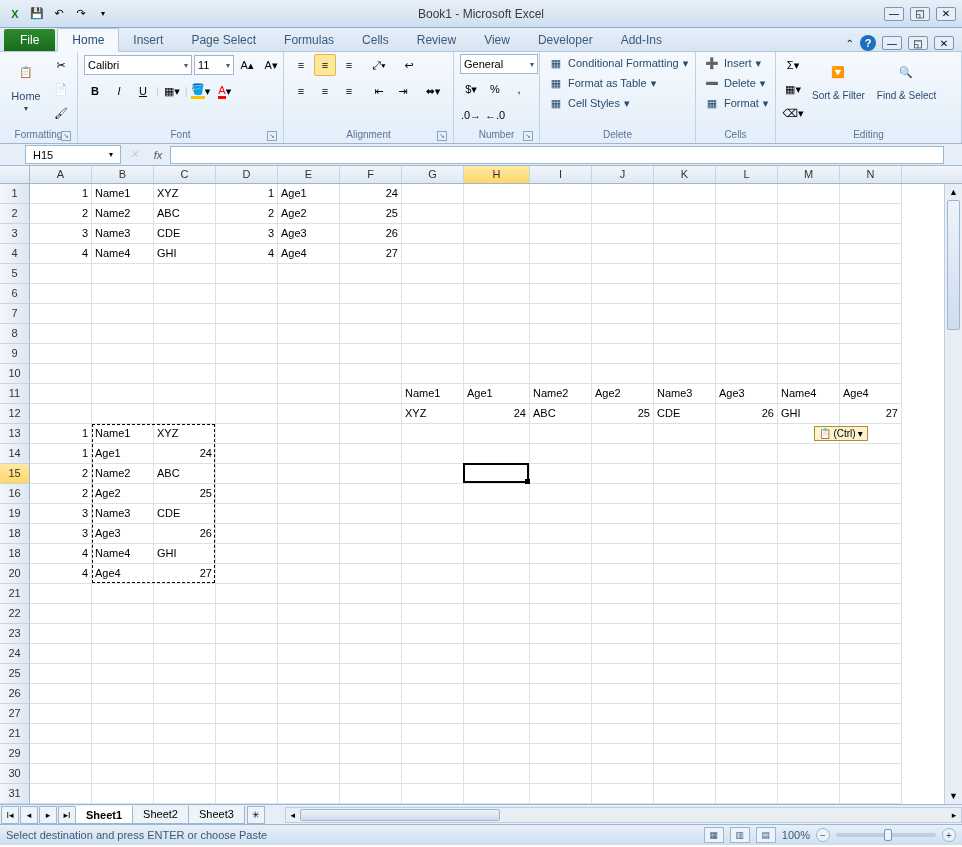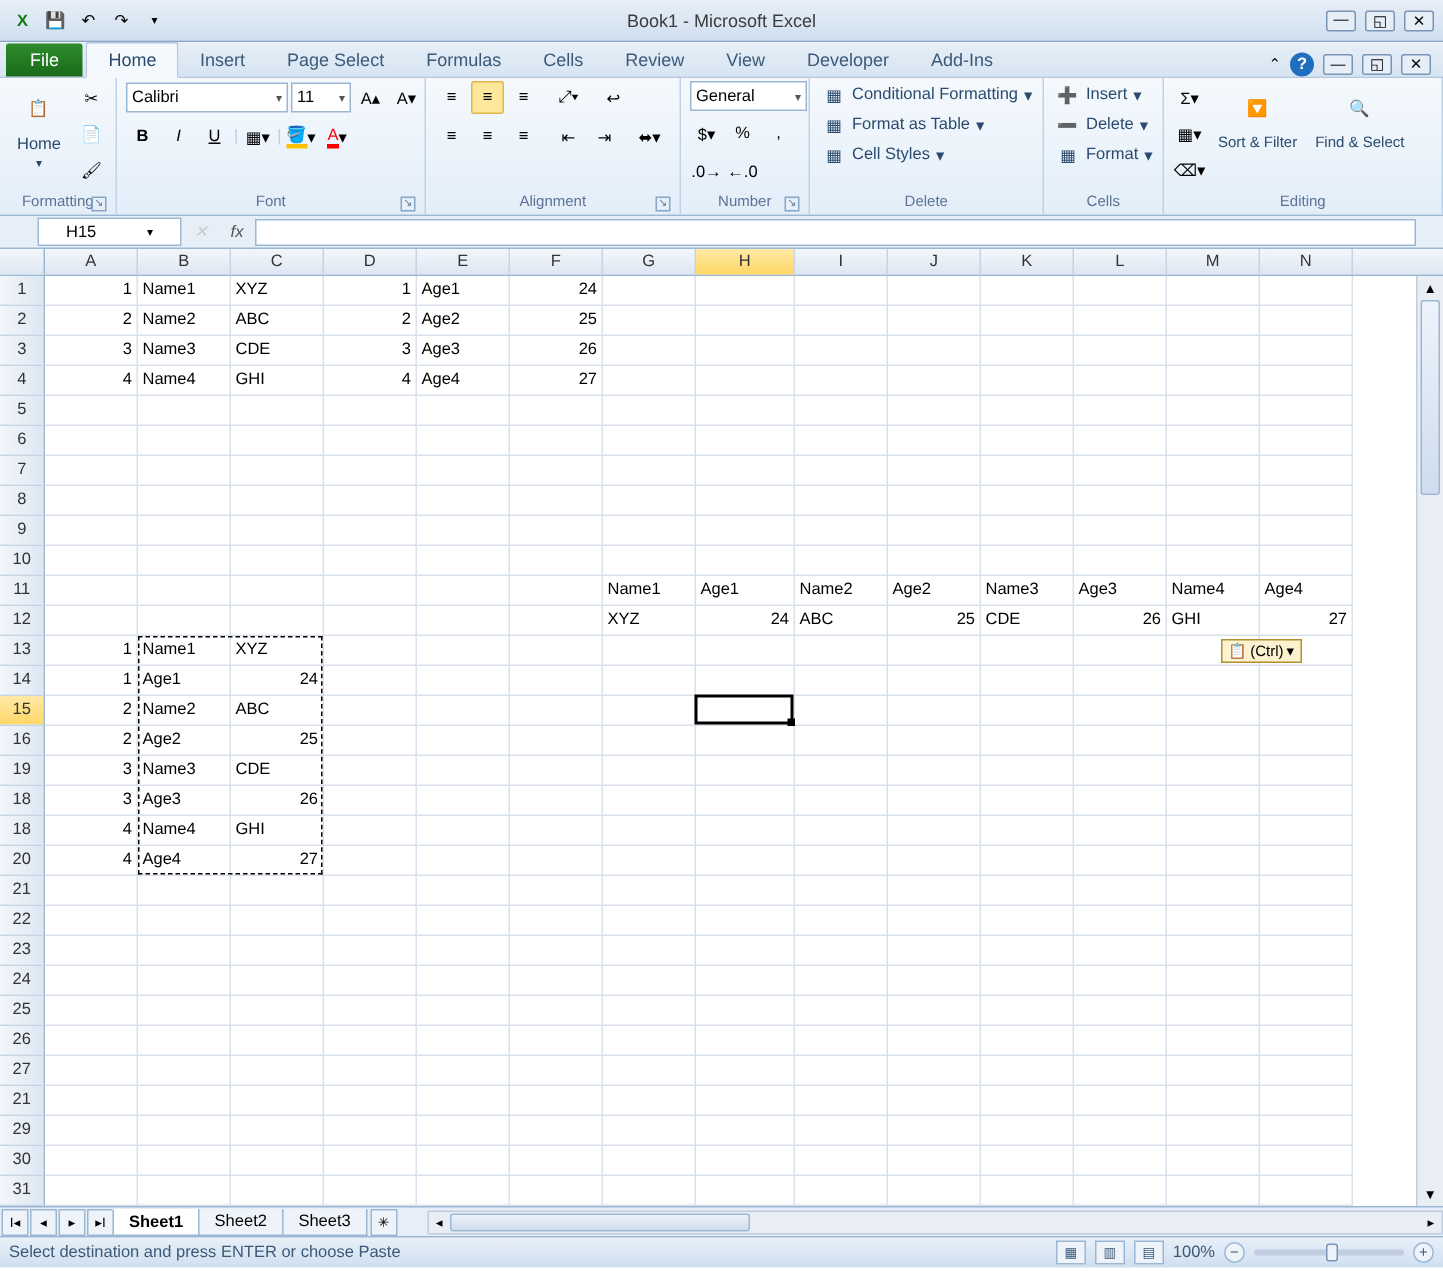--- a/index.html
+++ b/index.html
@@ -33,21 +33,21 @@
 .small-btn { width:22px; height:22px; display:flex; align-items:center; justify-content:center; cursor:pointer; border-radius:2px; font-size:11px; }
 .combo { height:20px; border:1px solid #9cb7d4; background:#fff; display:flex; align-items:center; padding:0 3px; font-size:11px; }
 .combo .arrow { margin-left:auto; font-size:8px; color:#555; }
 .stack { display:flex; flex-direction:column; gap:2px; }
 .ribbon-item { display:flex; align-items:center; gap:4px; font-size:11px; color:#2a4b6e; cursor:pointer; padding:1px 2px; white-space:nowrap; }
 .ribbon-item .ri-icon { width:16px; height:16px; display:inline-flex; align-items:center; justify-content:center; }
 
 
 .namebar { height: 22px; display:flex; border-bottom:1px solid #9cb7d4; background:#e6eef7; }
 .namebar-left { width:24px; }
-.name-box { width:96px; border:1px solid #9cb7d4; background:#fff; margin:1px; display:flex; align-items:center; padding:0 18px; font-size:11px; }
+.name-box { width:96px; border:1px solid #9cb7d4; background:#fff; margin:1px; display:flex; align-items:center; padding:0 7px; font-size:11px; }
 .name-box .arrow { margin-left:auto; font-size:8px; }
 .fx-area { display:flex; align-items:center; flex:1; }
 .fx-btn { width:24px; text-align:center; font-style:italic; color:#555; cursor:pointer; }
 .formula-input { flex:1; border:1px solid #9cb7d4; background:#fff; height:18px; margin:1px 18px 1px 0; }
 
 
 .grid-wrap { position:relative; height: 638px; overflow:hidden; background:#fff; }
 .col-headers { display:flex; height:18px; background:linear-gradient(#f3f6fa,#dde7f2); border-bottom:1px solid #9cb7d4; }
 .corner { width:30px; border-right:1px solid #9cb7d4; background:linear-gradient(#f3f6fa,#dde7f2); }
 .col-h { border-right:1px solid #c6d4e4; text-align:center; font-size:11px; color:#333; line-height:17px; cursor:pointer; }

